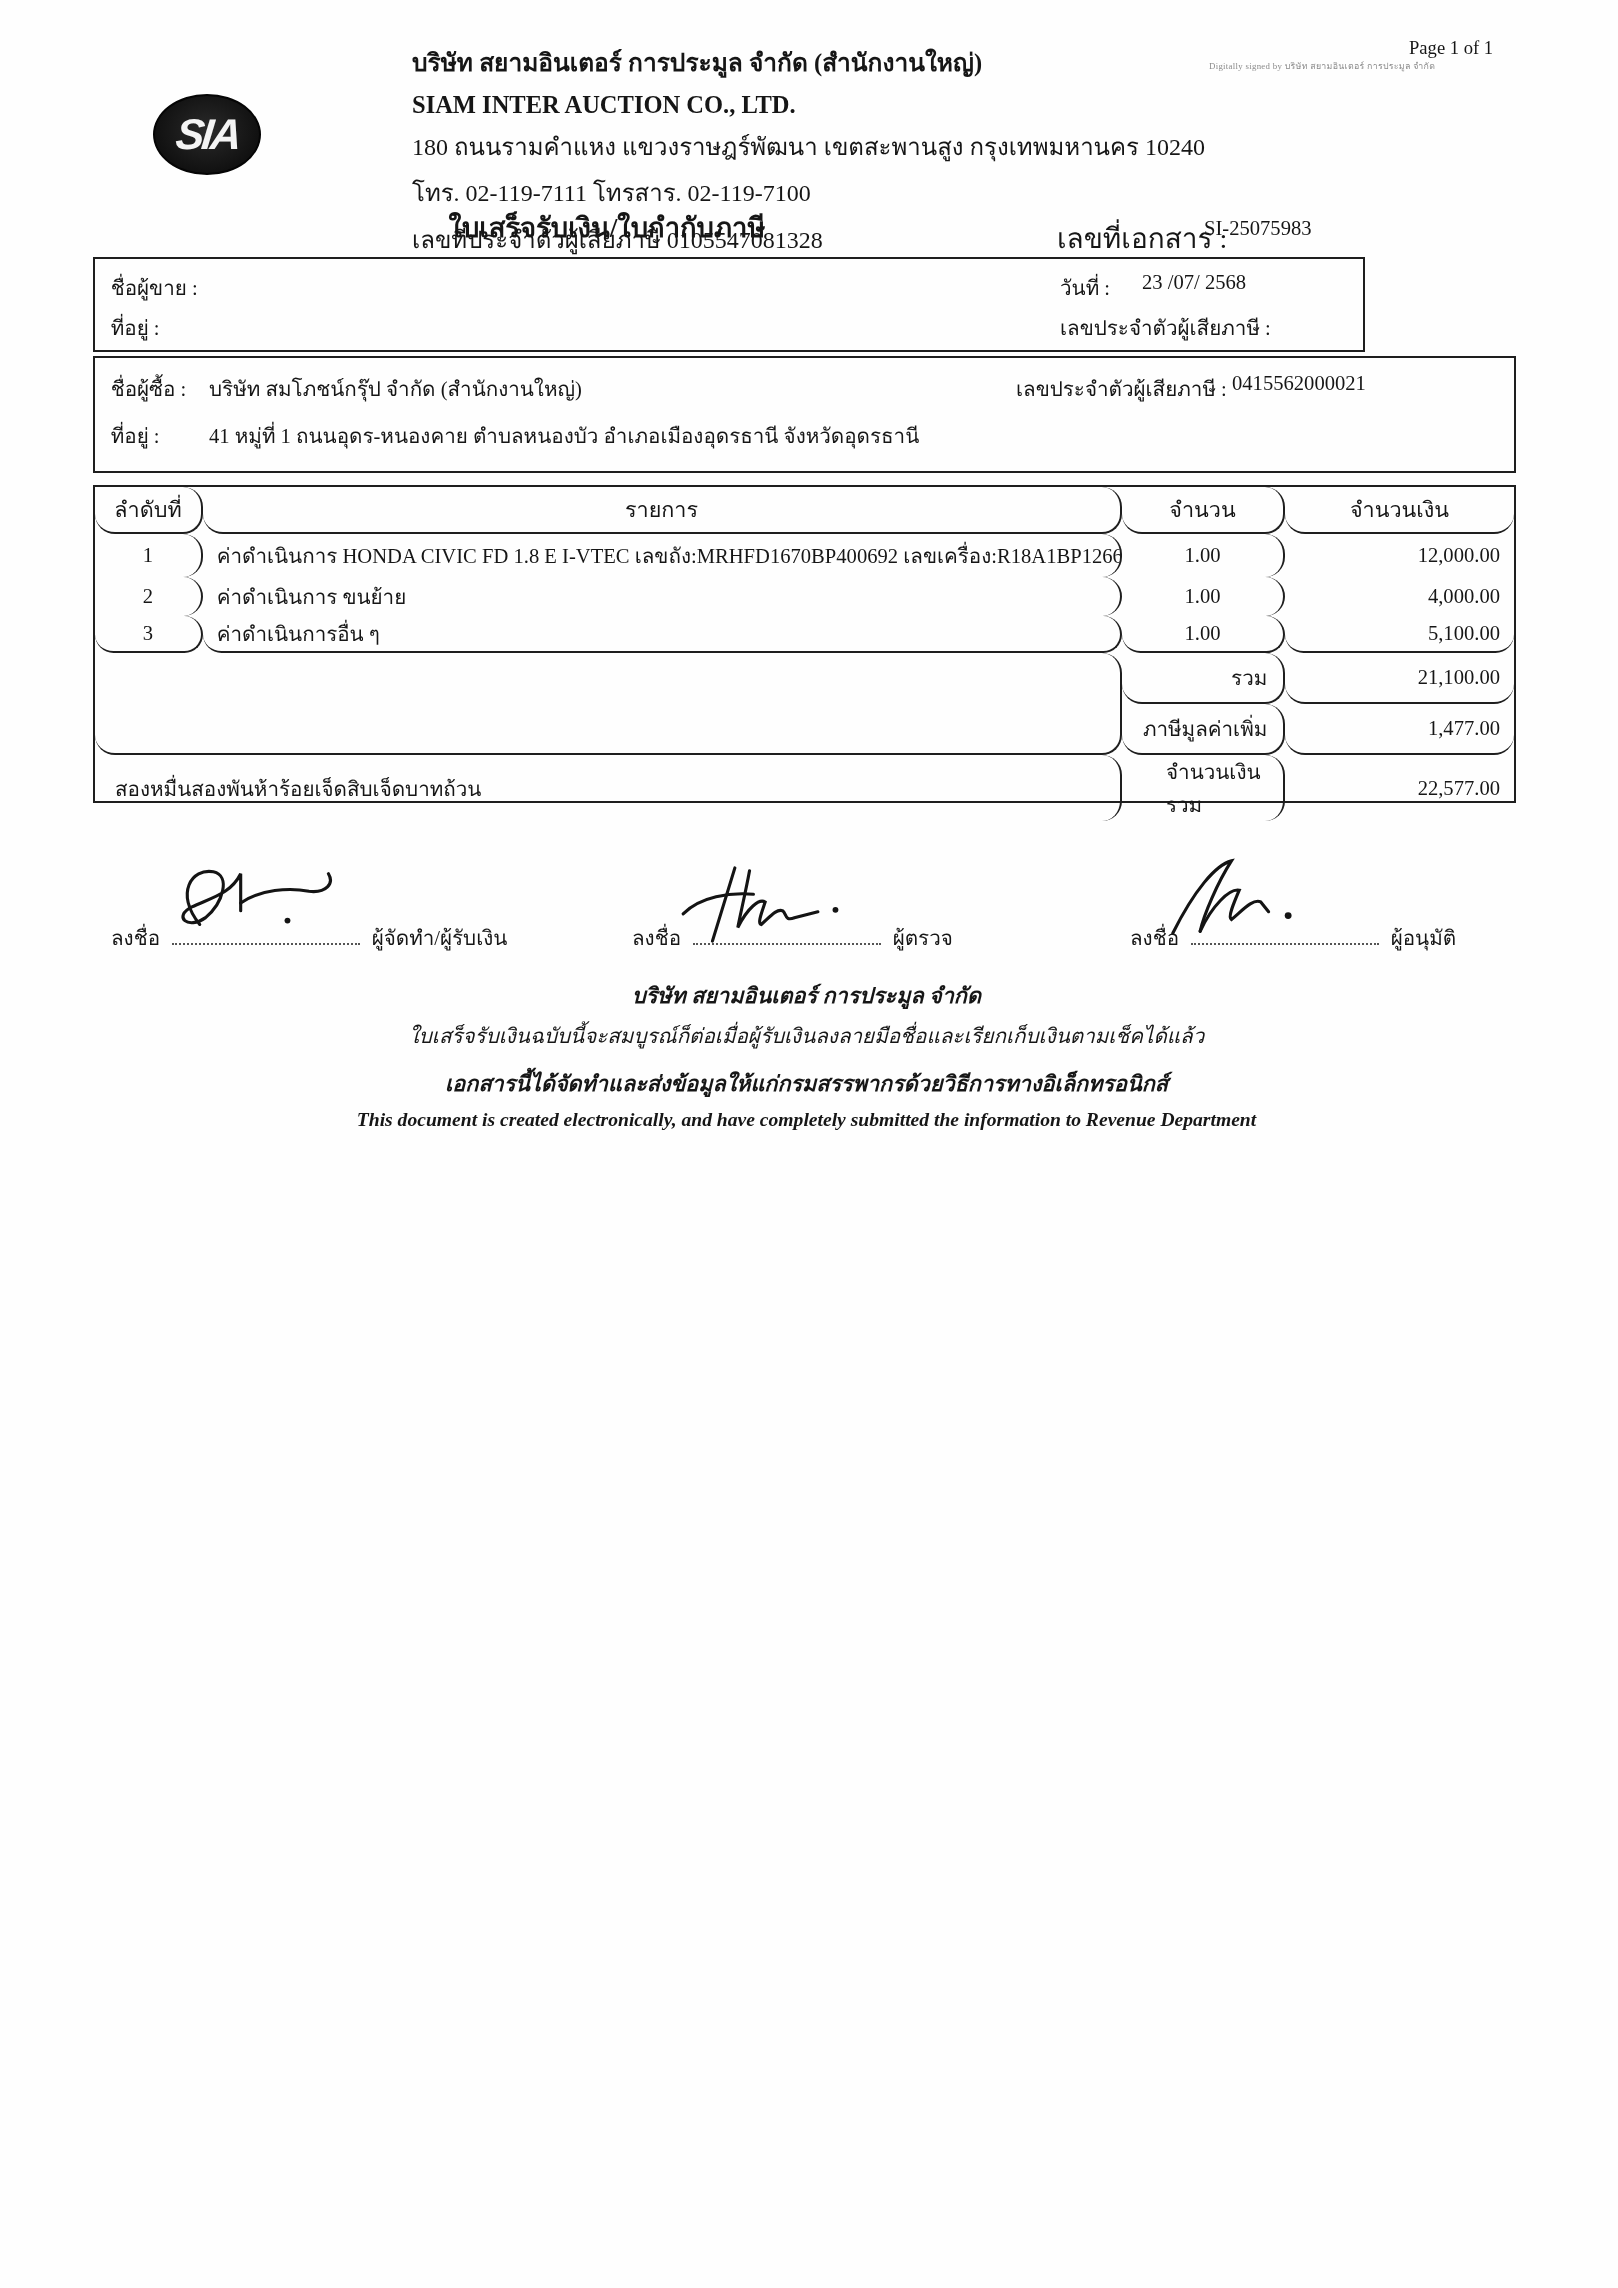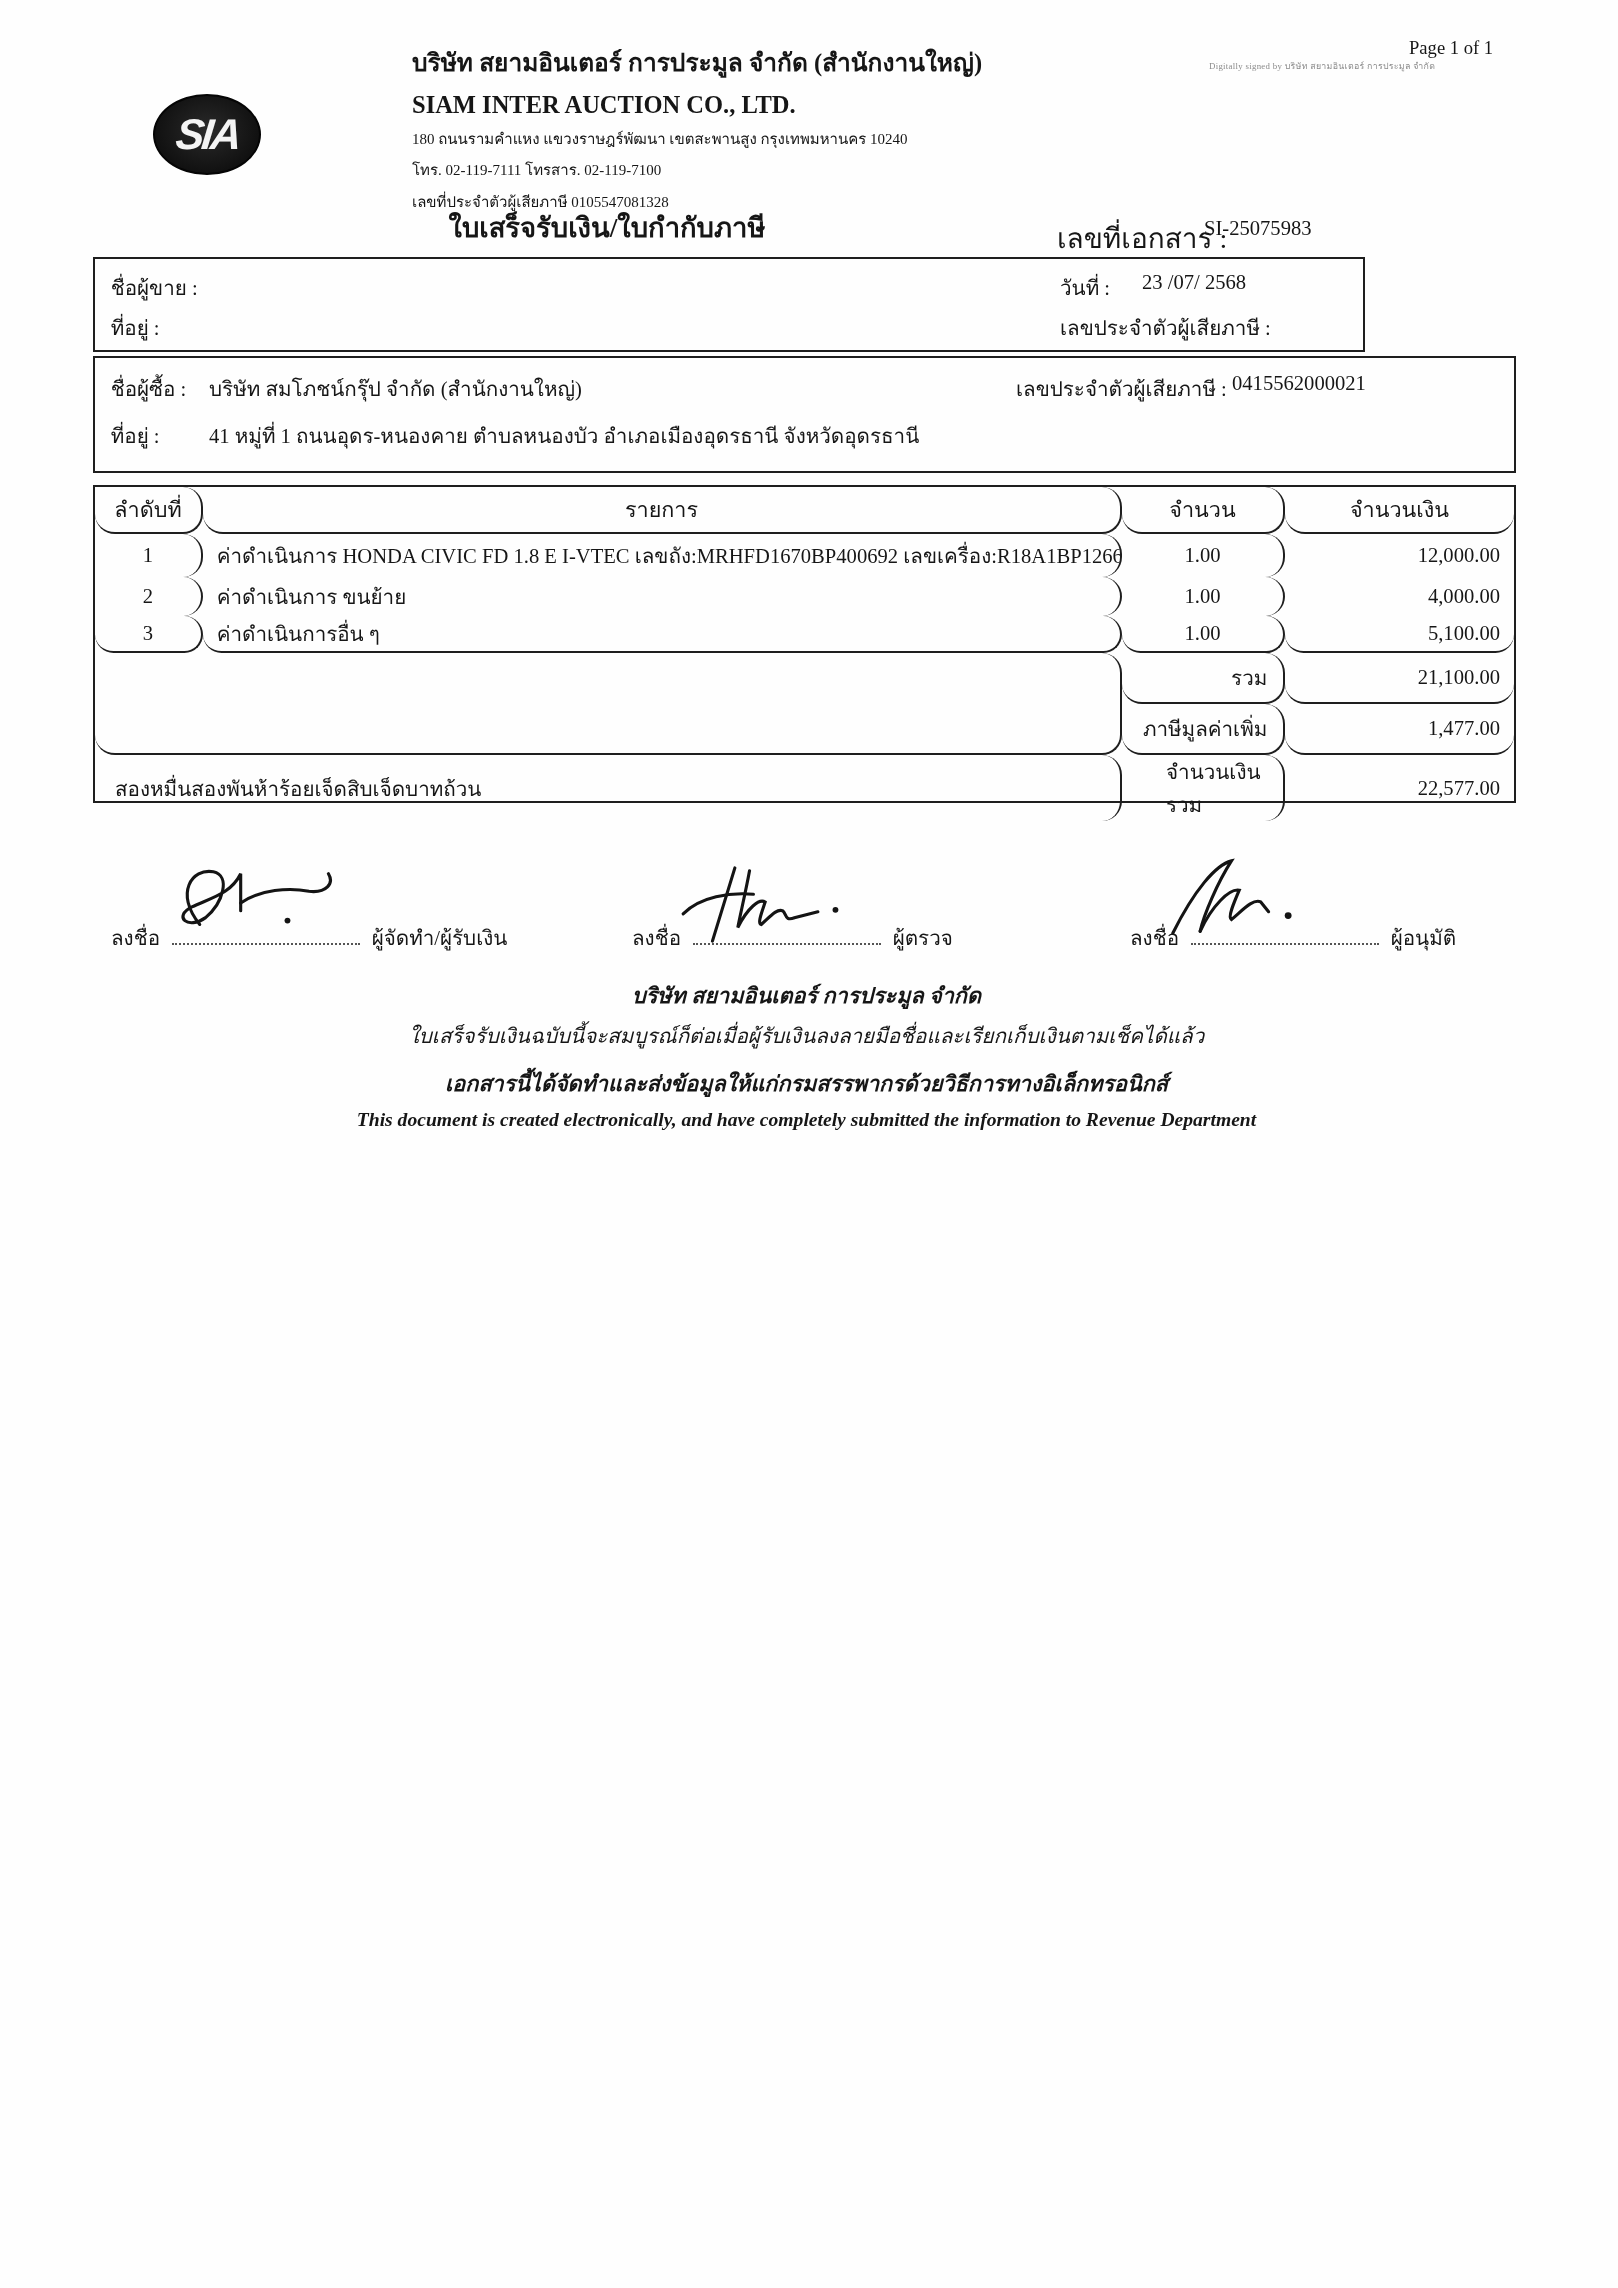--- a/index.html
+++ b/index.html
@@ -27,21 +27,21 @@
     display:flex;align-items:center;justify-content:center;
   }
   .logo-text{
     color:#f4f4f4;font-weight:bold;font-style:italic;
     font-size:43px;letter-spacing:-2.9px;transform:skewX(-6deg);
     font-family:"Liberation Sans","DejaVu Sans",sans-serif;
   }
   .company{left:412px;top:43px;}
   .company-th{font-size:24.5px;font-weight:bold;margin:0 0 8.8px 0;}
   .company-en{font-size:24.5px;font-weight:bold;margin:0 0 7.8px 0;}
-  .company-line{font-size:15px;margin:0 0 7.8px 0;}
+  .company-line{font-size:24px;margin:0 0 7.8px 0;}
   .doc-title{left:372px;top:206px;width:470px;text-align:center;font-size:27.4px;font-weight:bold;}
   .docno-label{left:1057px;top:216px;font-size:28px;}
   .docno-value{left:1204px;top:217px;font-size:20.6px;}
 
   
   .box{border:2.5px solid #1e1e1e;box-sizing:border-box;font-size:20.6px;}
   .box-seller{left:93px;top:257px;width:1272px;height:95px;}
   .box-buyer{left:93px;top:356px;width:1423px;height:117px;}
   .box .abs{font-size:20.6px;}
 

